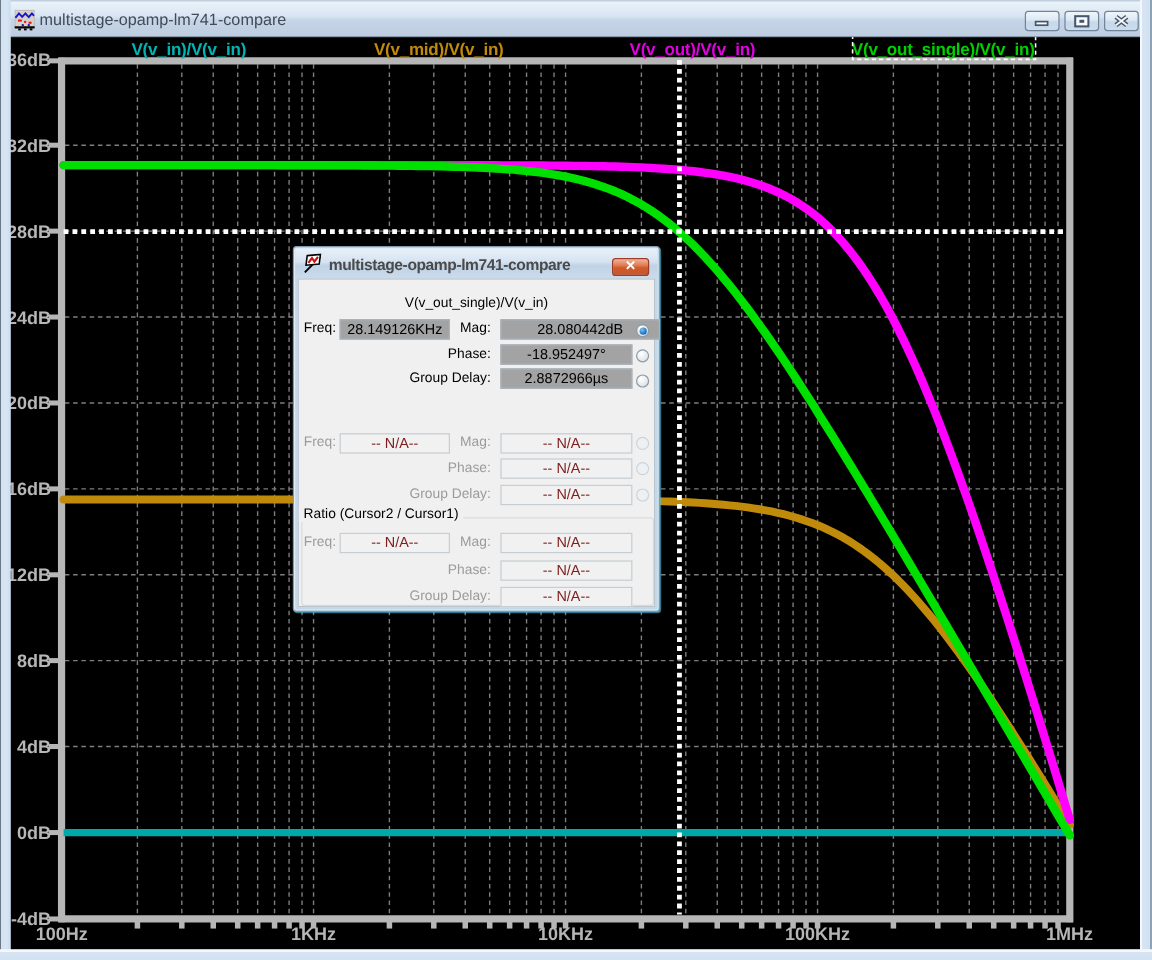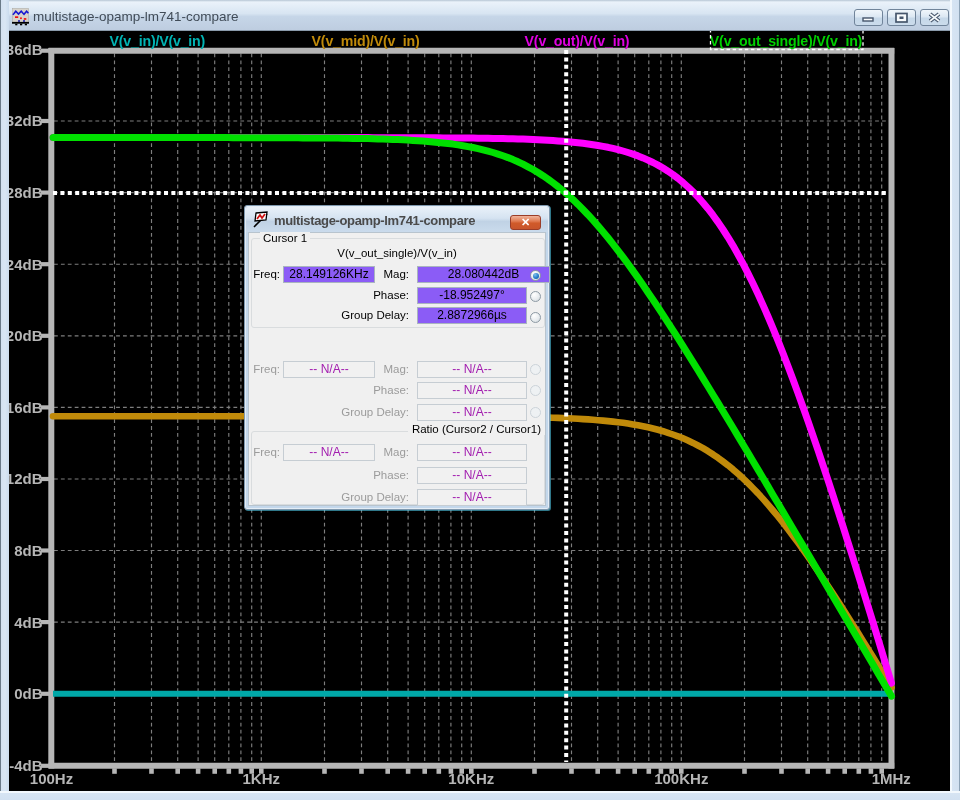--- a/index.html
+++ b/index.html
@@ -19,22 +19,22 @@
 .dtitle { position:absolute; left:1px; top:1px; right:1px; height:25px; border-radius:2px 2px 0 0;
   background:linear-gradient(#e9f1f9 0%,#d5e3f1 45%,#c0d2e5 58%,#cadbec 100%); }
 .dtext { position:absolute; left:29px; top:7px; font-size:13px; font-weight:bold; color:#4a4a4a; white-space:nowrap; letter-spacing:-0.35px; }
 .dclose { position:absolute; right:8px; top:9px; width:31px; height:15px; border-radius:3px;
   border:1px solid #9a3d28; background:linear-gradient(#f0b49c 0%,#e07b52 40%,#d05a2a 55%,#c8552c 100%);
   color:#fff; font-size:11px; font-weight:bold; text-align:center; line-height:12px; }
 .dclient { position:absolute; left:3px; top:26px; right:3px; bottom:3px; background:#f0f0f0;
   border:1px solid #b8c4ce; font-size:11.5px; color:#000; }
 .grp { position:absolute; left:2px; width:294px; border:1px solid #d9dcde; border-radius:3px; }
 .glab { position:absolute; top:-7px; left:8px; background:#f0f0f0; padding:0 3px; font-size:11.5px; }
-.tb { position:absolute; height:17px; background:#8b5cf6; border:1px solid #a9b4bf; text-align:center; line-height:15px; font-size:12px; white-space:nowrap; }
-.tbd { position:absolute; height:17px; background:#f1f1f1; border:1px solid #c6cdd3; text-align:center; line-height:15px; font-size:12px; color:#a21caf; }
+.tb { position:absolute; height:17px; background:#a3a3a3; border:1px solid #a9b4bf; text-align:center; line-height:15px; font-size:12px; white-space:nowrap; }
+.tbd { position:absolute; height:17px; background:#f1f1f1; border:1px solid #c6cdd3; text-align:center; line-height:15px; font-size:12px; color:#7f1d1d; }
 .lb { position:absolute; text-align:right; font-size:11.5px; line-height:17px; white-space:nowrap; }
 .lbd { position:absolute; text-align:right; font-size:11.5px; line-height:17px; color:#9b9b9b; white-space:nowrap; }
 .rad { position:absolute; width:11px; height:11px; border-radius:50%; border:1px solid #8e9aa4;
   background:radial-gradient(circle at 35% 30%, #ffffff 0%, #e8ecef 55%, #cfd6db 100%); }
 .radd { position:absolute; width:11px; height:11px; border-radius:50%; border:1px solid #ccd3d9;
   background:#eef1f3; }
 .rdot { position:absolute; left:2px; top:2px; width:6px; height:6px; border-radius:50%;
   background:radial-gradient(circle at 35% 30%, #7ec2ea 0%, #2077c8 60%, #15549b 100%); }
 </style></head>
 <body>
@@ -214,23 +214,20 @@
  <div class="dtitle"></div>
  <svg width="17" height="17" viewBox="0 0 17 17" style="position:absolute;left:8px;top:5px">
    <path d="M1 16 L14 3" stroke="#000" stroke-width="1.6"></path>
    <path d="M3 2 L14 1 L13 9 L2 10 Z" fill="#fff" stroke="#000" stroke-width="1.3"></path>
    <path d="M4 8 L7 4 L9 7 L12 3" fill="none" stroke="#cc1010" stroke-width="1.8"></path>
  </svg>
  <div class="dtext">multistage-opamp-lm741-compare</div>
  <div class="dclose">✕</div>
  <div class="dclient">
 
-  <div class="grp" style="top:5px; height:90px">
-        <span class="glab">Cursor 1</span>
-      </div>
   <div style="position:absolute; left:0; width:100%; top:14px; text-align:center; font-size:11.5px">V(v_out_single)/V(v_in)</div>
   <div class="lb" style="left:0; width:31px; top:33px">Freq:</div>
   <div class="tb" style="left:34px; top:33px; width:92px">28.149126KHz</div>
   <div class="lb" style="left:90px; width:70px; top:33px">Mag:</div>
   <div class="tb" style="left:168px; top:33px; width:133px">28.080442dB</div>
   <div class="rad" style="left:281px; top:37px">
         <div class="rdot"></div>
       </div>
   <div class="lb" style="left:90px; width:70px; top:54px">Phase:</div>
   <div class="tb" style="left:168px; top:54px; width:110px">-18.952497°</div>
@@ -245,21 +242,21 @@
   <div class="tbd" style="left:168px; top:128px; width:110px">-- N/A--</div>
   <div class="radd" style="left:281px; top:131px"></div>
   <div class="lbd" style="left:90px; width:70px; top:149px">Phase:</div>
   <div class="tbd" style="left:168px; top:149px; width:110px">-- N/A--</div>
   <div class="radd" style="left:281px; top:152px"></div>
   <div class="lbd" style="left:90px; width:70px; top:171px">Group Delay:</div>
   <div class="tbd" style="left:168px; top:171px; width:110px">-- N/A--</div>
   <div class="radd" style="left:281px; top:174px"></div>
 
   <div class="grp" style="top:198px; height:74px"></div>
-  <div style="position:absolute; left:0; width:100%; top:190px; text-align:right; font-size:11.5px"><span style="background:#f0f0f0; padding:0 4px">Ratio (Cursor2 / Cursor1)</span></div>
+  <div style="position:absolute; left:0; width:100%; top:190px; text-align:left; font-size:11.5px"><span style="background:#f0f0f0; padding:0 4px">Ratio (Cursor2 / Cursor1)</span></div>
   <div class="lbd" style="left:0; width:31px; top:211px">Freq:</div>
   <div class="tbd" style="left:34px; top:211px; width:92px">-- N/A--</div>
   <div class="lbd" style="left:90px; width:70px; top:211px">Mag:</div>
   <div class="tbd" style="left:168px; top:211px; width:110px">-- N/A--</div>
   <div class="lbd" style="left:90px; width:70px; top:234px">Phase:</div>
   <div class="tbd" style="left:168px; top:234px; width:110px">-- N/A--</div>
   <div class="lbd" style="left:90px; width:70px; top:256px">Group Delay:</div>
   <div class="tbd" style="left:168px; top:256px; width:110px">-- N/A--</div>
  </div>
 </div>

